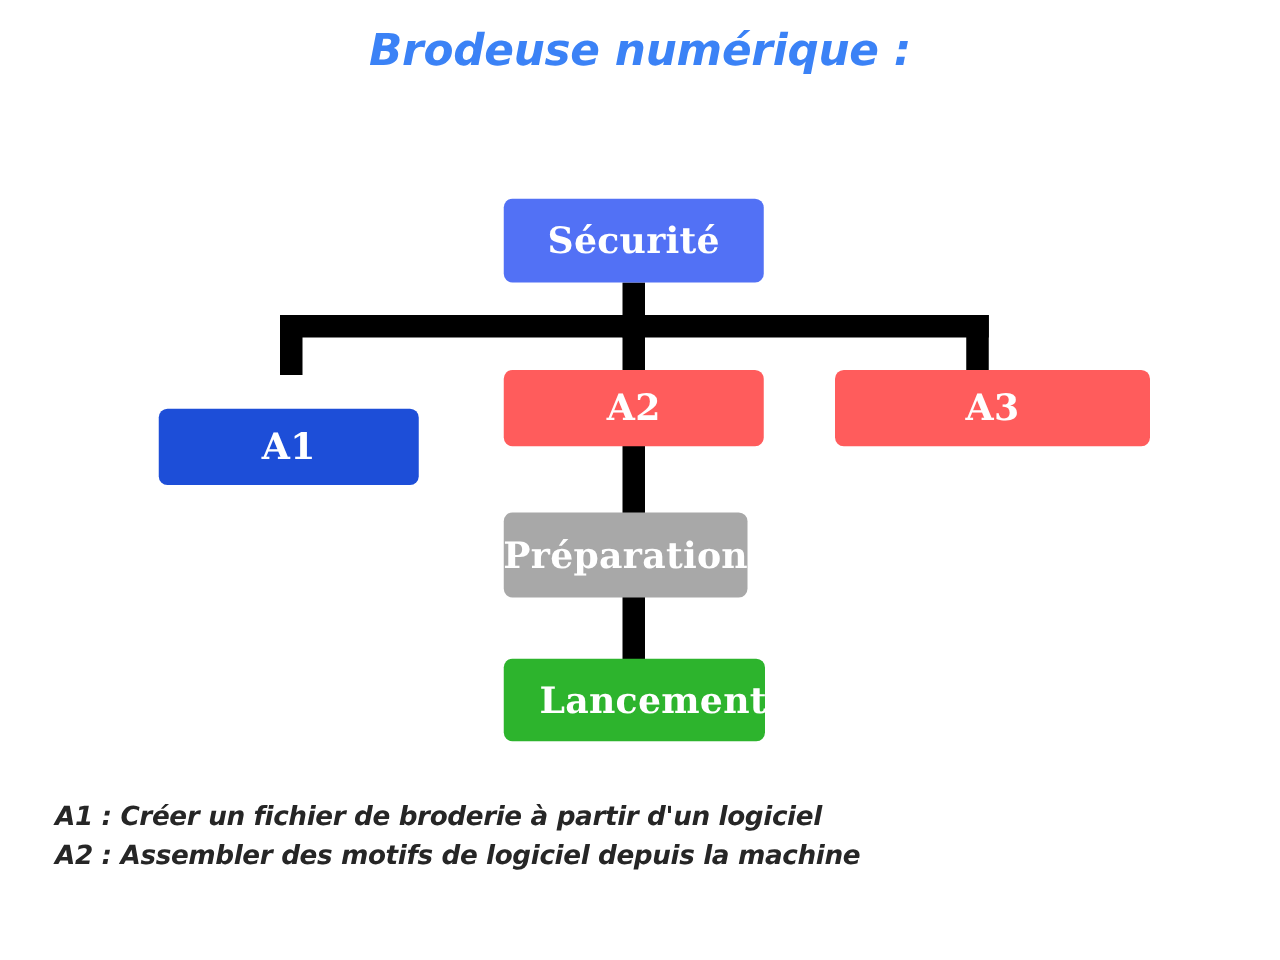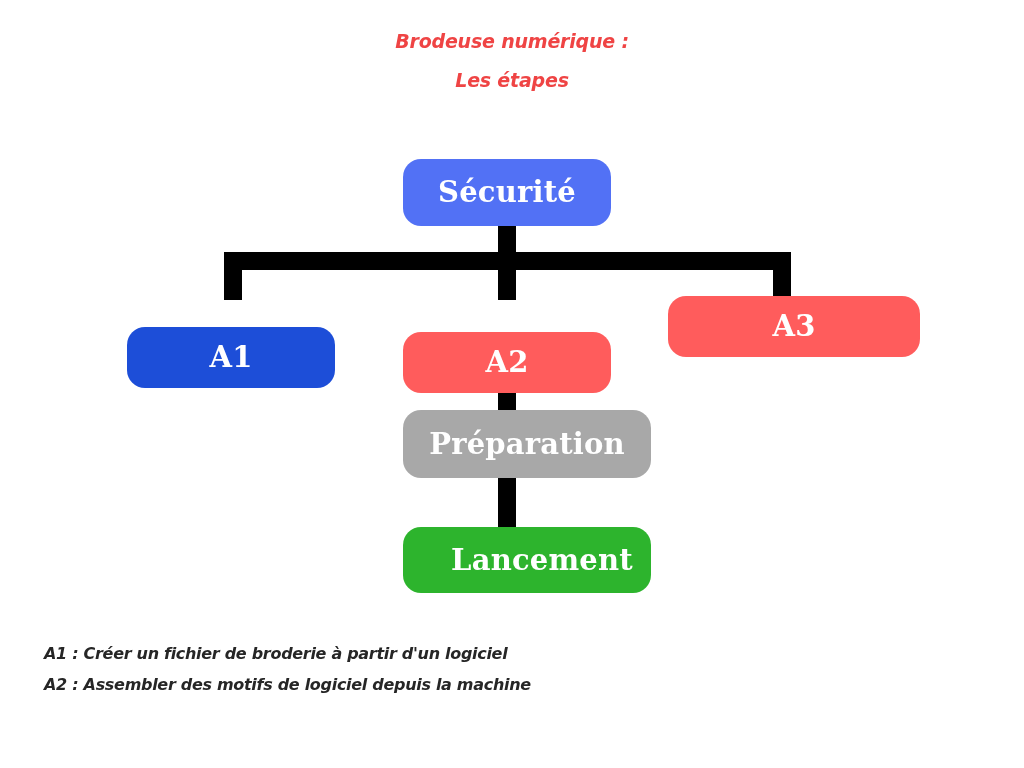--- a/index.html
+++ b/index.html
@@ -33,43 +33,43 @@
     top: 22px;
     width: 1024px;
     text-align: center;
     color: #1d1d1d;
   }
   .title-line {
     display: block;
     font-family: "DejaVu Sans", "Liberation Sans", sans-serif;
     font-weight: 700;
     font-style: italic;
-    font-size: 19px;
+    font-size: 35px;
     line-height: 39px;
     letter-spacing: -0.2px;
-    color: #ef4444;
+    color: #3b82f6;
   }
 
   
   .connectors {
     position: absolute;
     left: 0;
     top: 0;
     width: 1024px;
     height: 768px;
   }
   .line {
     position: absolute;
     background: #000000;
   }
 
   
   .node {
     position: absolute;
-    border-radius: 18px;
+    border-radius: 7px;
     display: flex;
     align-items: center;
     justify-content: center;
     box-sizing: border-box;
     color: #ffffff;
     font-family: "DejaVu Serif", "Liberation Serif", serif;
     font-weight: 700;
     font-size: 29px;
     line-height: 1;
     text-align: center;
@@ -84,63 +84,61 @@
     background: #5271f5;
   }
   #node-a1 {
     left: 127px; top: 296px; width: 208px; height: 61px;
     background: #1d4ed8;
     margin-top: 31px;
   }
   #node-a2 {
     left: 403px; top: 296px; width: 208px; height: 61px;
     background: #ff5c5c;
-    margin-top: 36px;
   }
   #node-a3 {
     left: 668px; top: 296px; width: 252px; height: 61px;
     background: #ff5c5c;
   }
   #node-preparation {
-    left: 403px; top: 410px; width: 248px; height: 68px;
+    left: 403px; top: 410px; width: 195px; height: 68px;
     background: #a8a8a8;
   }
   #node-lancement {
-    left: 403px; top: 527px; width: 248px; height: 66px;
+    left: 403px; top: 527px; width: 209px; height: 66px;
     background: #2db42d;
     padding-left: 30px;
   }
 
   
   .legend {
     position: absolute;
     left: 44px;
     top: 638px;
     width: 900px;
   }
   .legend-line {
     display: block;
     font-family: "DejaVu Sans", "Liberation Sans", sans-serif;
     font-weight: 700;
     font-style: italic;
-    font-size: 16px;
+    font-size: 21px;
     line-height: 31px;
     color: #262626;
     white-space: nowrap;
     letter-spacing: -0.3px;
   }
 </style>
 </head>
 <body>
 
 <div id="canvas">
 
   <div class="title-block">
     <span class="title-line">Brodeuse numérique :</span>
-    <span class="title-line">Les étapes</span>
   </div>
 
   <div class="connectors">
 
     <div class="line" style="left:498px; top:226px; width:18px; height:44px;"></div>
 
     <div class="line" style="left:224px; top:252px; width:567px; height:18px;"></div>
 
     <div class="line" style="left:224px; top:252px; width:18px; height:48px;"></div>
 

